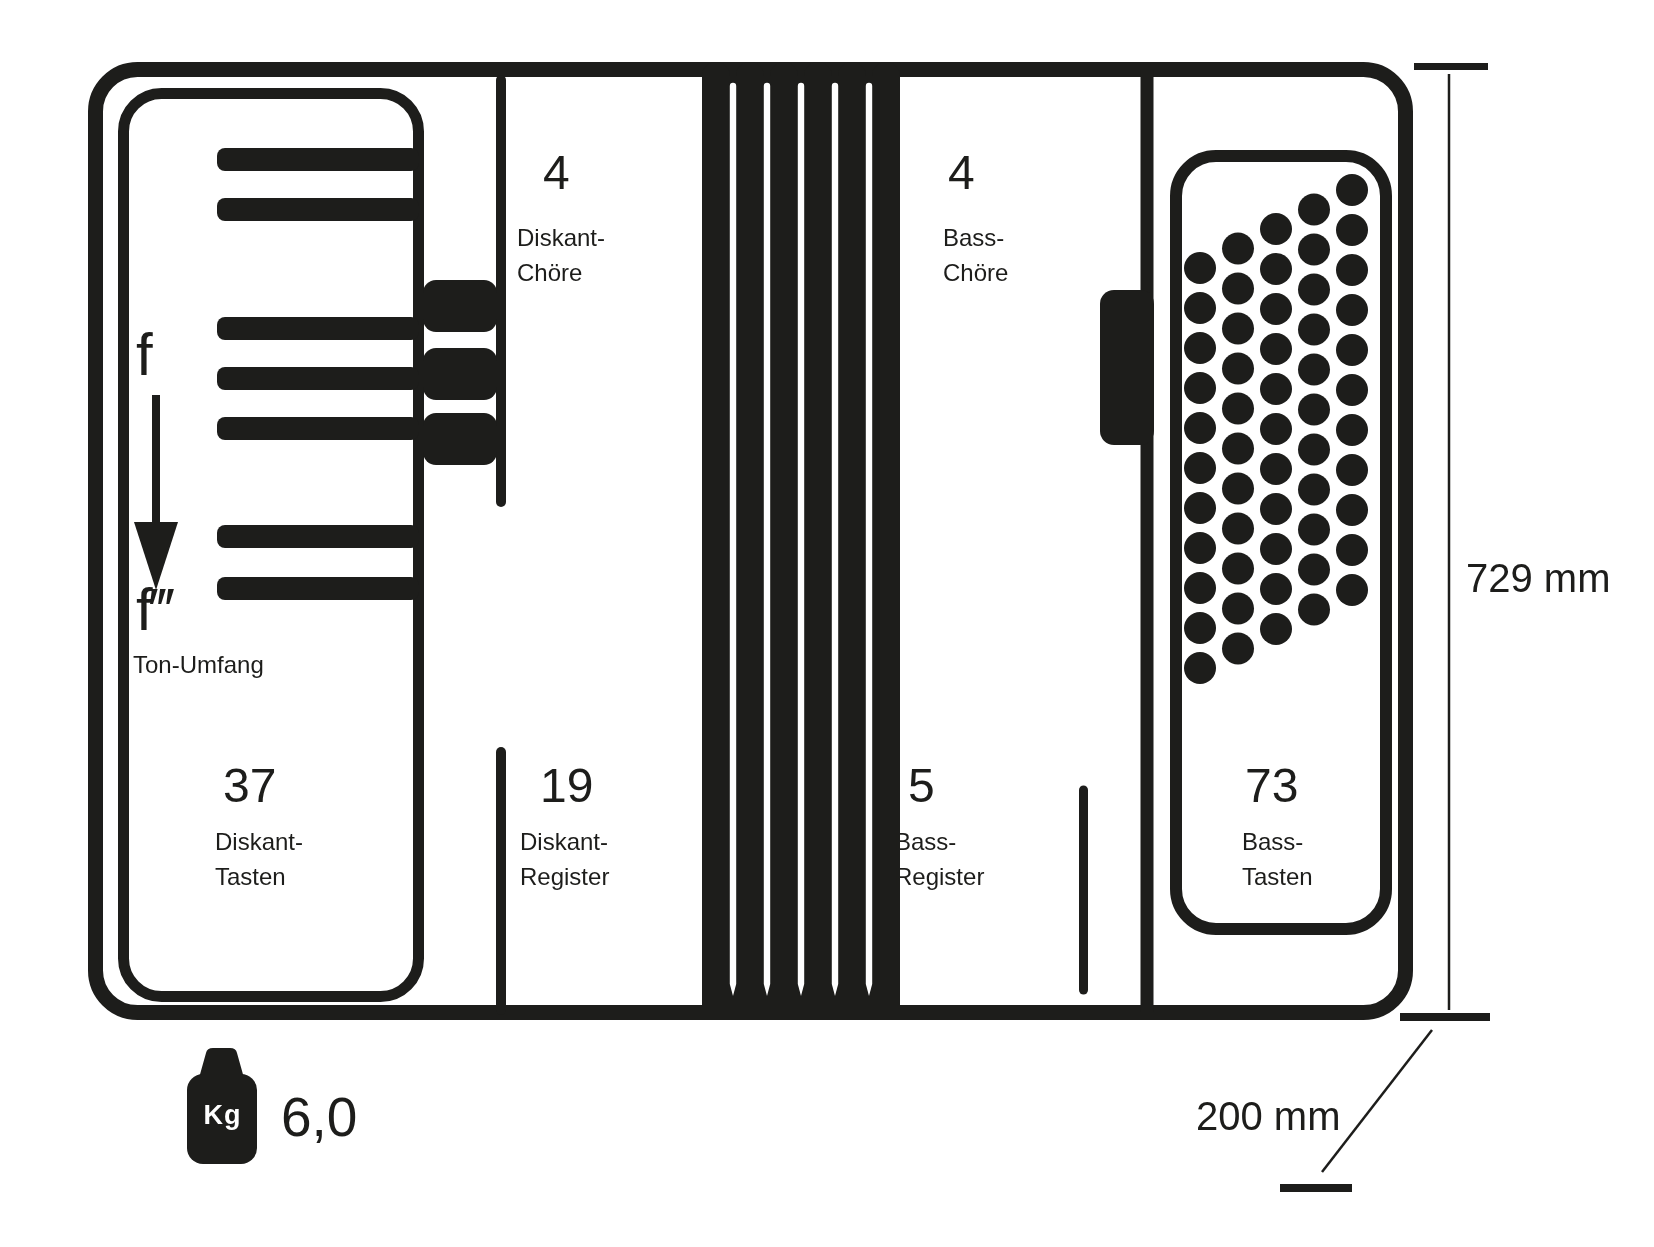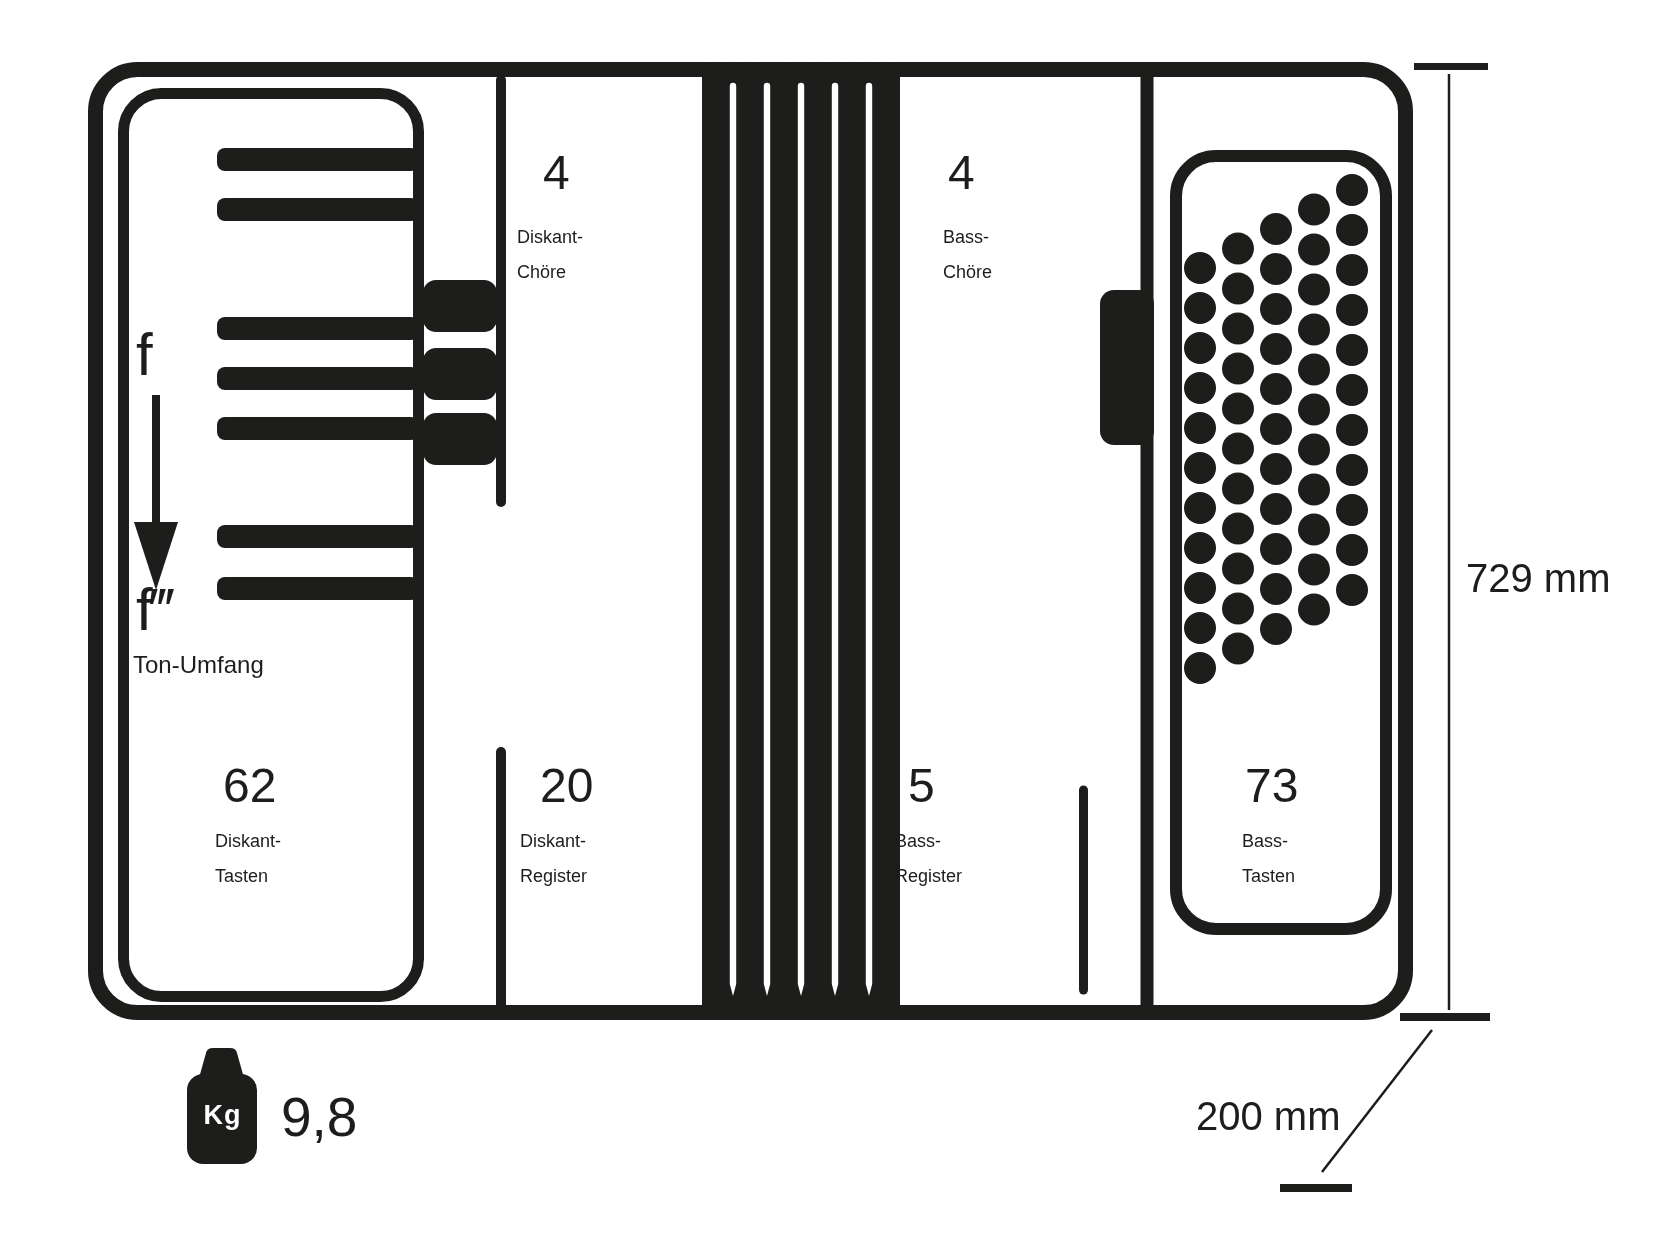--- a/index.html
+++ b/index.html
@@ -3,21 +3,21 @@
 <meta charset="utf-8">
 <style>
   html,body{margin:0;padding:0;background:#ffffff;}
   .stage{
     position:relative;width:1654px;height:1247px;background:#ffffff;overflow:hidden;
     font-family:"Liberation Sans", sans-serif;color:#1d1d1b;
   }
   .stage svg{position:absolute;left:0;top:0;}
   .txt{position:absolute;line-height:1;white-space:nowrap;color:#1d1d1b;}
   .num{font-size:48px;}
-  .lbl{font-size:18px;line-height:35px;}
+  .lbl{font-size:24px;line-height:35px;}
   .lbl span{display:block;}
   .dim{font-size:40px;}
   .range-note{font-size:60px;}
   .caption{font-size:24px;}
   .weight-val{font-size:55px;}
   .kg-text{font-size:27px;font-weight:bold;color:#ffffff;width:71px;text-align:center;letter-spacing:1px;}
 </style>
 </head>
 <body>
 
@@ -147,27 +147,27 @@
   <div class="txt num" style="left:948px;top:149px;">4</div>
   <div class="txt lbl" style="left:943px;top:220px;">
     <span>Bass-</span>
     <span>Chöre</span>
   </div>
 
   <div class="txt range-note" style="left:136px;top:325px;">f</div>
   <div class="txt range-note" style="left:136px;top:580px;">f‴</div>
   <div class="txt caption" style="left:133px;top:653px;">Ton-Umfang</div>
 
-  <div class="txt num" style="left:223px;top:762px;">62</div>
+  <div class="txt num" style="left:223px;top:762px;">37</div>
   <div class="txt lbl" style="left:215px;top:824px;">
     <span>Diskant-</span>
     <span>Tasten</span>
   </div>
 
-  <div class="txt num" style="left:540px;top:762px;">20</div>
+  <div class="txt num" style="left:540px;top:762px;">19</div>
   <div class="txt lbl" style="left:520px;top:824px;">
     <span>Diskant-</span>
     <span>Register</span>
   </div>
 
   <div class="txt num" style="left:908px;top:762px;">5</div>
   <div class="txt lbl" style="left:895px;top:824px;">
     <span>Bass-</span>
     <span>Register</span>
   </div>
@@ -175,15 +175,15 @@
   <div class="txt num" style="left:1245px;top:762px;">73</div>
   <div class="txt lbl" style="left:1242px;top:824px;">
     <span>Bass-</span>
     <span>Tasten</span>
   </div>
 
   <div class="txt dim" style="left:1466px;top:558px;">729 mm</div>
   <div class="txt dim" style="left:1196px;top:1096px;">200 mm</div>
 
   <div class="txt kg-text" style="left:187px;top:1102px;">Kg</div>
-  <div class="txt weight-val" style="left:281px;top:1090px;">9,8</div>
+  <div class="txt weight-val" style="left:281px;top:1090px;">6,0</div>
 
 </div>
 
 </body></html>

